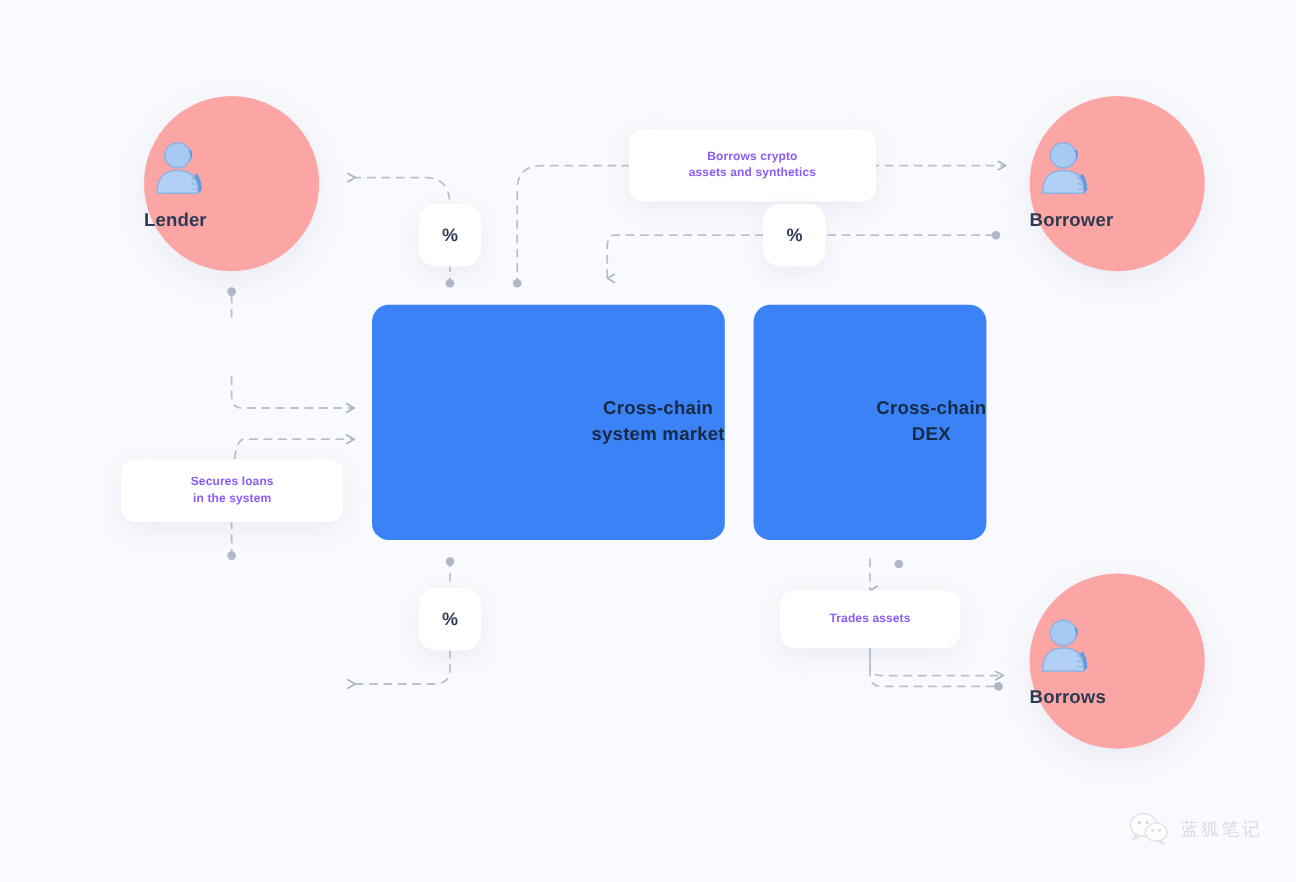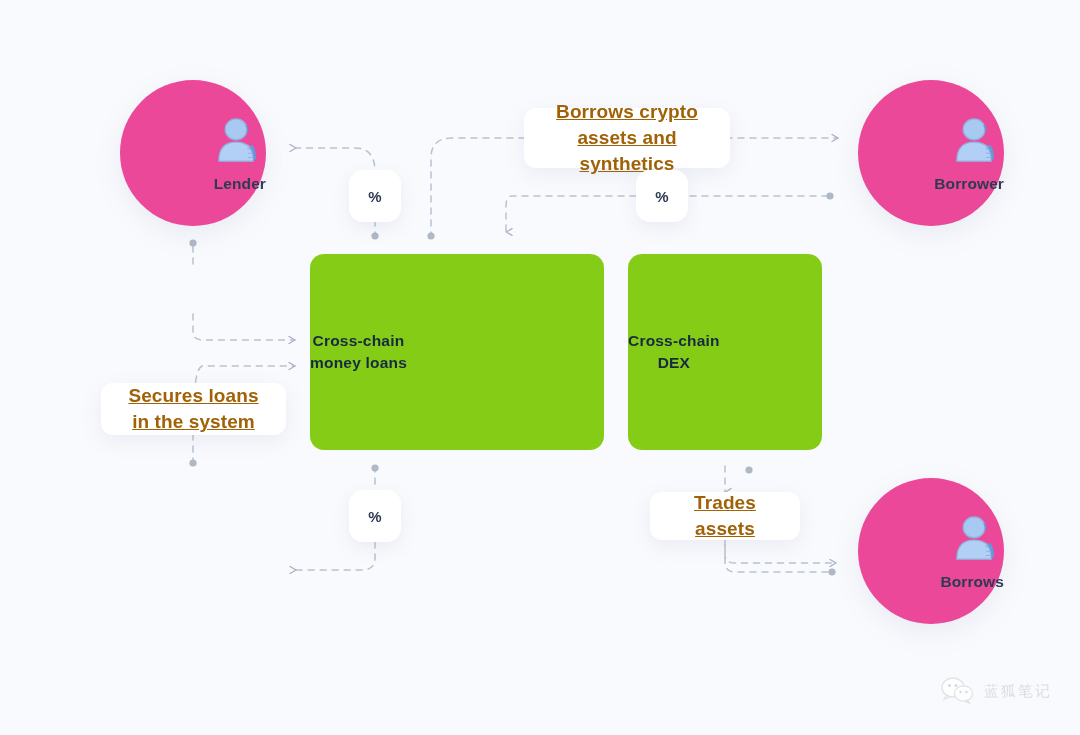--- a/index.html
+++ b/index.html
@@ -23,49 +23,49 @@
     width: 1080px; height: 735px;
     pointer-events: none;
   }
 
   
   .actor {
     position: absolute;
     width: 146px;
     height: 146px;
     border-radius: 50%;
-    background: #ec4899;
+    background: #fca5a5;
     box-shadow: 0 8px 26px rgba(120, 140, 180, 0.13);
     display: flex;
     flex-direction: column;
-    align-items: flex-end;
+    align-items: flex-start;
     justify-content: center;
   }
   .actor .person-icon {
     width: 58px;
     height: 58px;
     margin-bottom: 4px;
     display: block;
   }
   .actor .actor-label {
     font-size: 15.5px;
     font-weight: 600;
     color: #2e3a52;
     letter-spacing: 0.1px;
     line-height: 1;
   }
 
   
   .module {
     position: absolute;
-    background: #84cc16;
+    background: #3b82f6;
     border-radius: 14px;
     display: flex;
     align-items: center;
-    justify-content: flex-start;
+    justify-content: flex-end;
     text-align: center;
   }
   .module .module-label {
     font-size: 15.5px;
     font-weight: 700;
     color: #172a44;
     line-height: 1.45;
     letter-spacing: 0.2px;
   }
 
@@ -76,26 +76,25 @@
     border-radius: 12px;
     box-shadow: 0 6px 20px rgba(120, 140, 180, 0.12);
     display: flex;
     align-items: center;
     justify-content: center;
     text-align: center;
     padding: 10px 16px;
     box-sizing: border-box;
   }
   .pill .pill-text {
-    font-size: 19px;
+    font-size: 10px;
     font-weight: 600;
-    color: #a16207;
+    color: #8b5cf6;
     line-height: 1.38;
     letter-spacing: 0.1px;
-    text-decoration: underline;
   }
 
   
   .chip {
     position: absolute;
     width: 52px;
     height: 52px;
     background: #ffffff;
     border-radius: 14px;
     box-shadow: 0 6px 18px rgba(120, 140, 180, 0.12);
@@ -213,21 +212,21 @@
       <path d="M12,52 q0,-21 19,-21 q19,0 19,21 z" fill="#b2d0f5" stroke="#8fb4e0" stroke-width="1.4"></path>
       <path d="M46,36 q5,7 4,16 l3,-3 q0,-9 -4,-15 z" fill="#5f9ae0"></path>
       <path d="M41,33 l6,3 M43,38 l6,2 M44,43 l6,1 M44,48 l6,0" stroke="#8fb4e0" stroke-width="1.1" fill="none"></path>
     </svg>
     <span class="actor-label">Borrows</span>
   </div>
 
   <div class="module" style="left:310px; top:254px; width:294px; height:196px;">
     <div class="module-label">
       <span>Cross-chain</span><br>
-      <span>money loans</span>
+      <span>system market</span>
     </div>
   </div>
 
   <div class="module" style="left:628px; top:254px; width:194px; height:196px;">
     <div class="module-label">
       <span>Cross-chain</span><br>
       <span>DEX</span>
     </div>
   </div>
 

